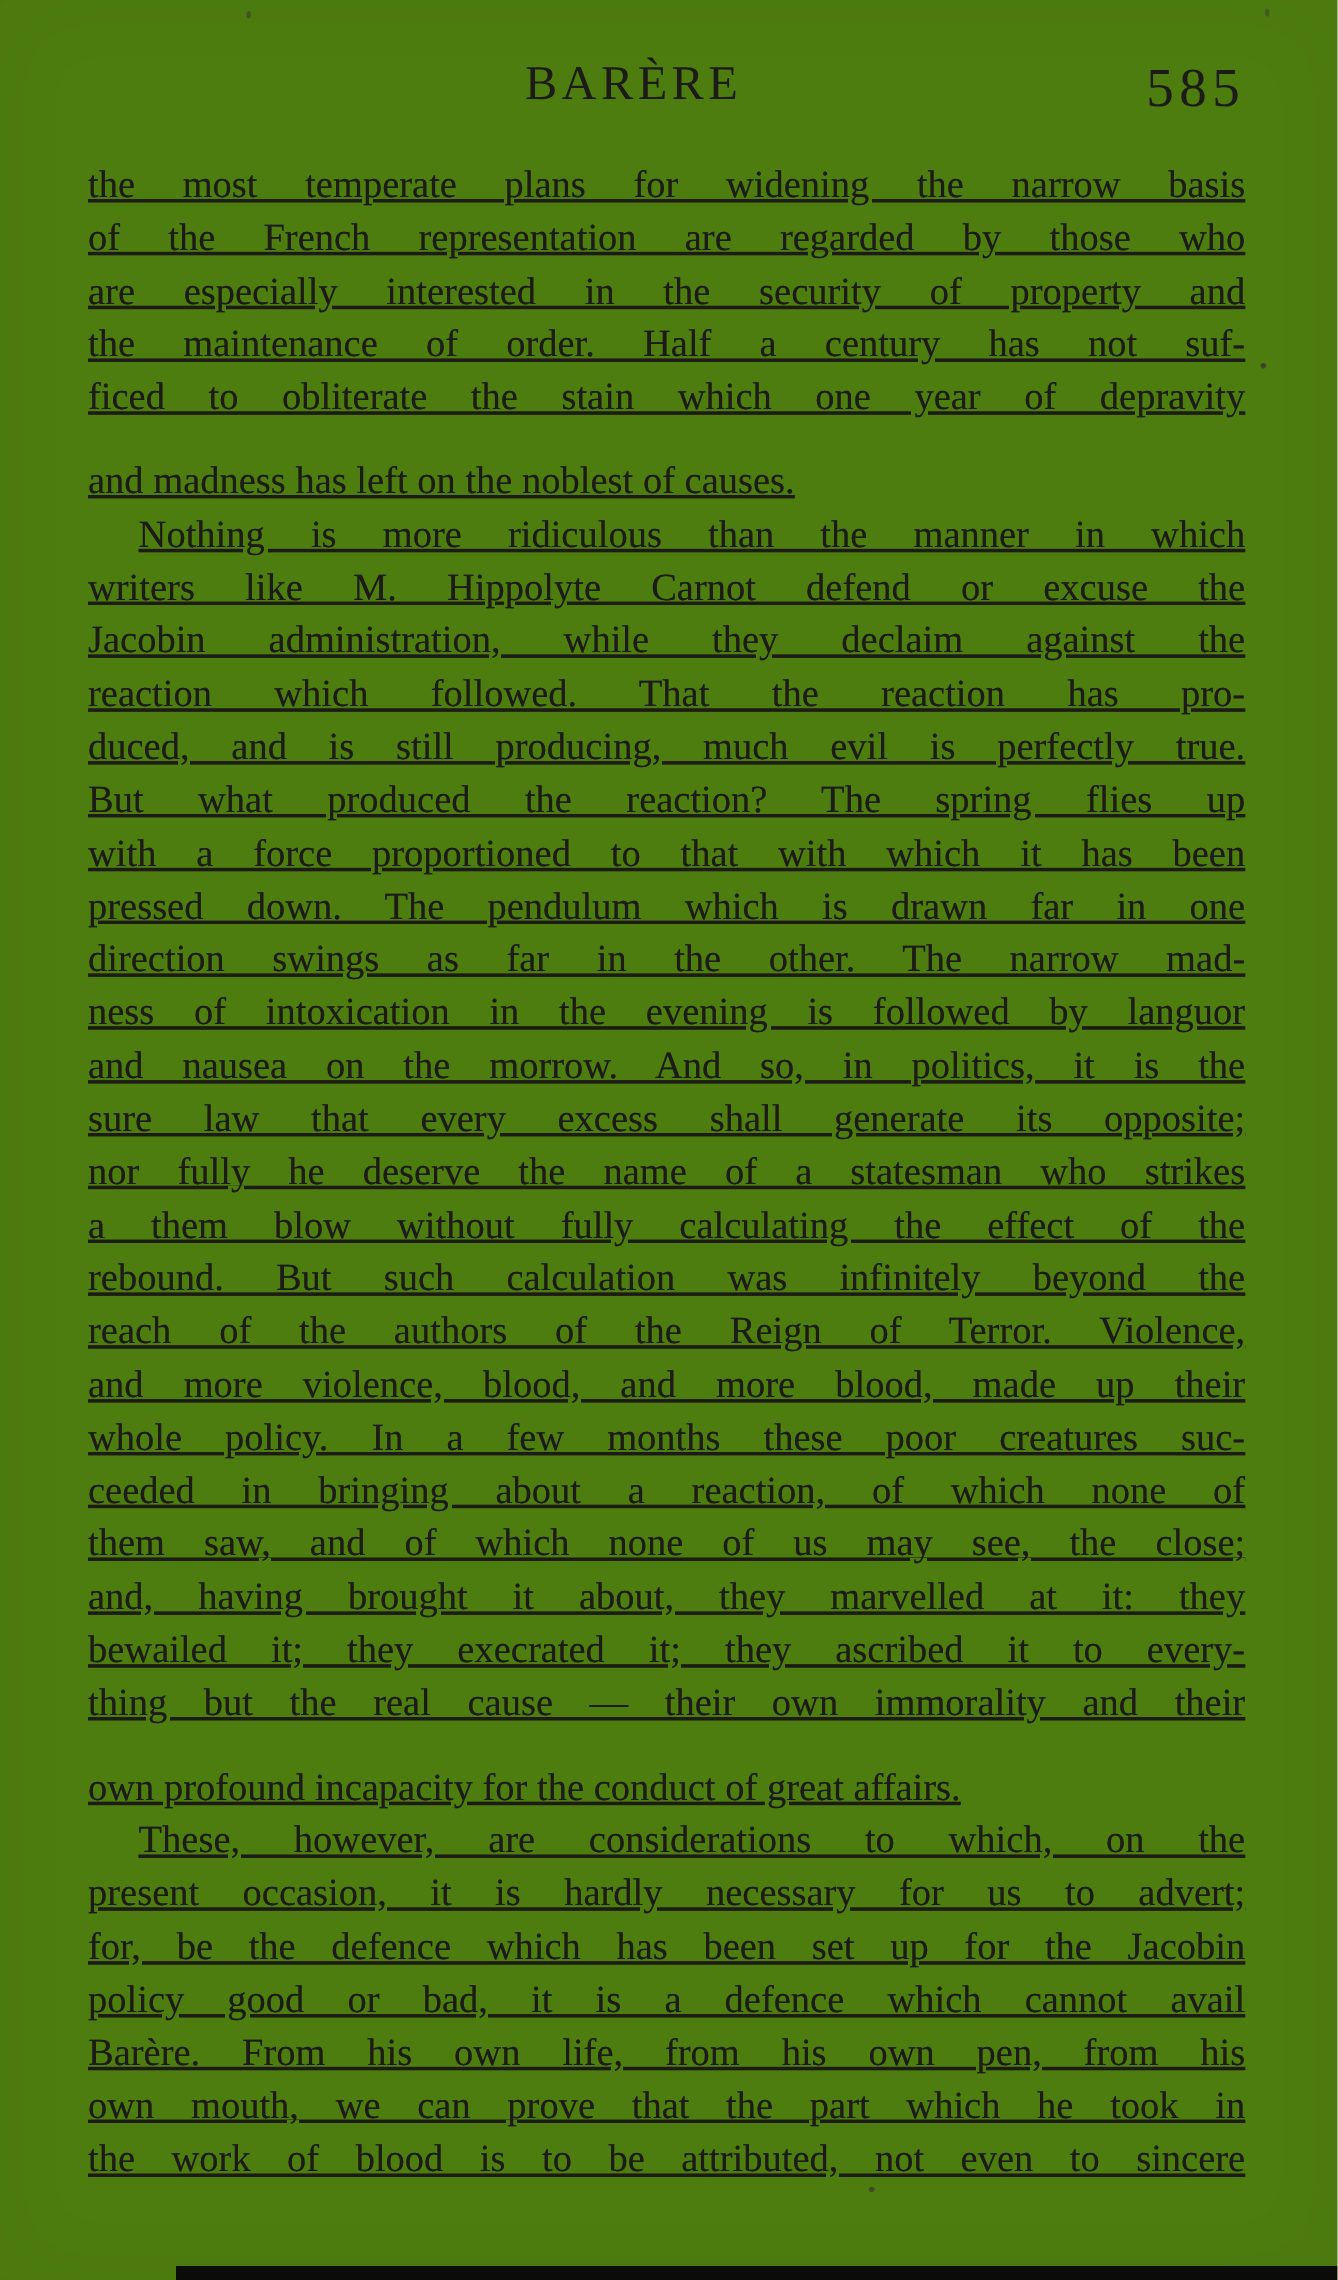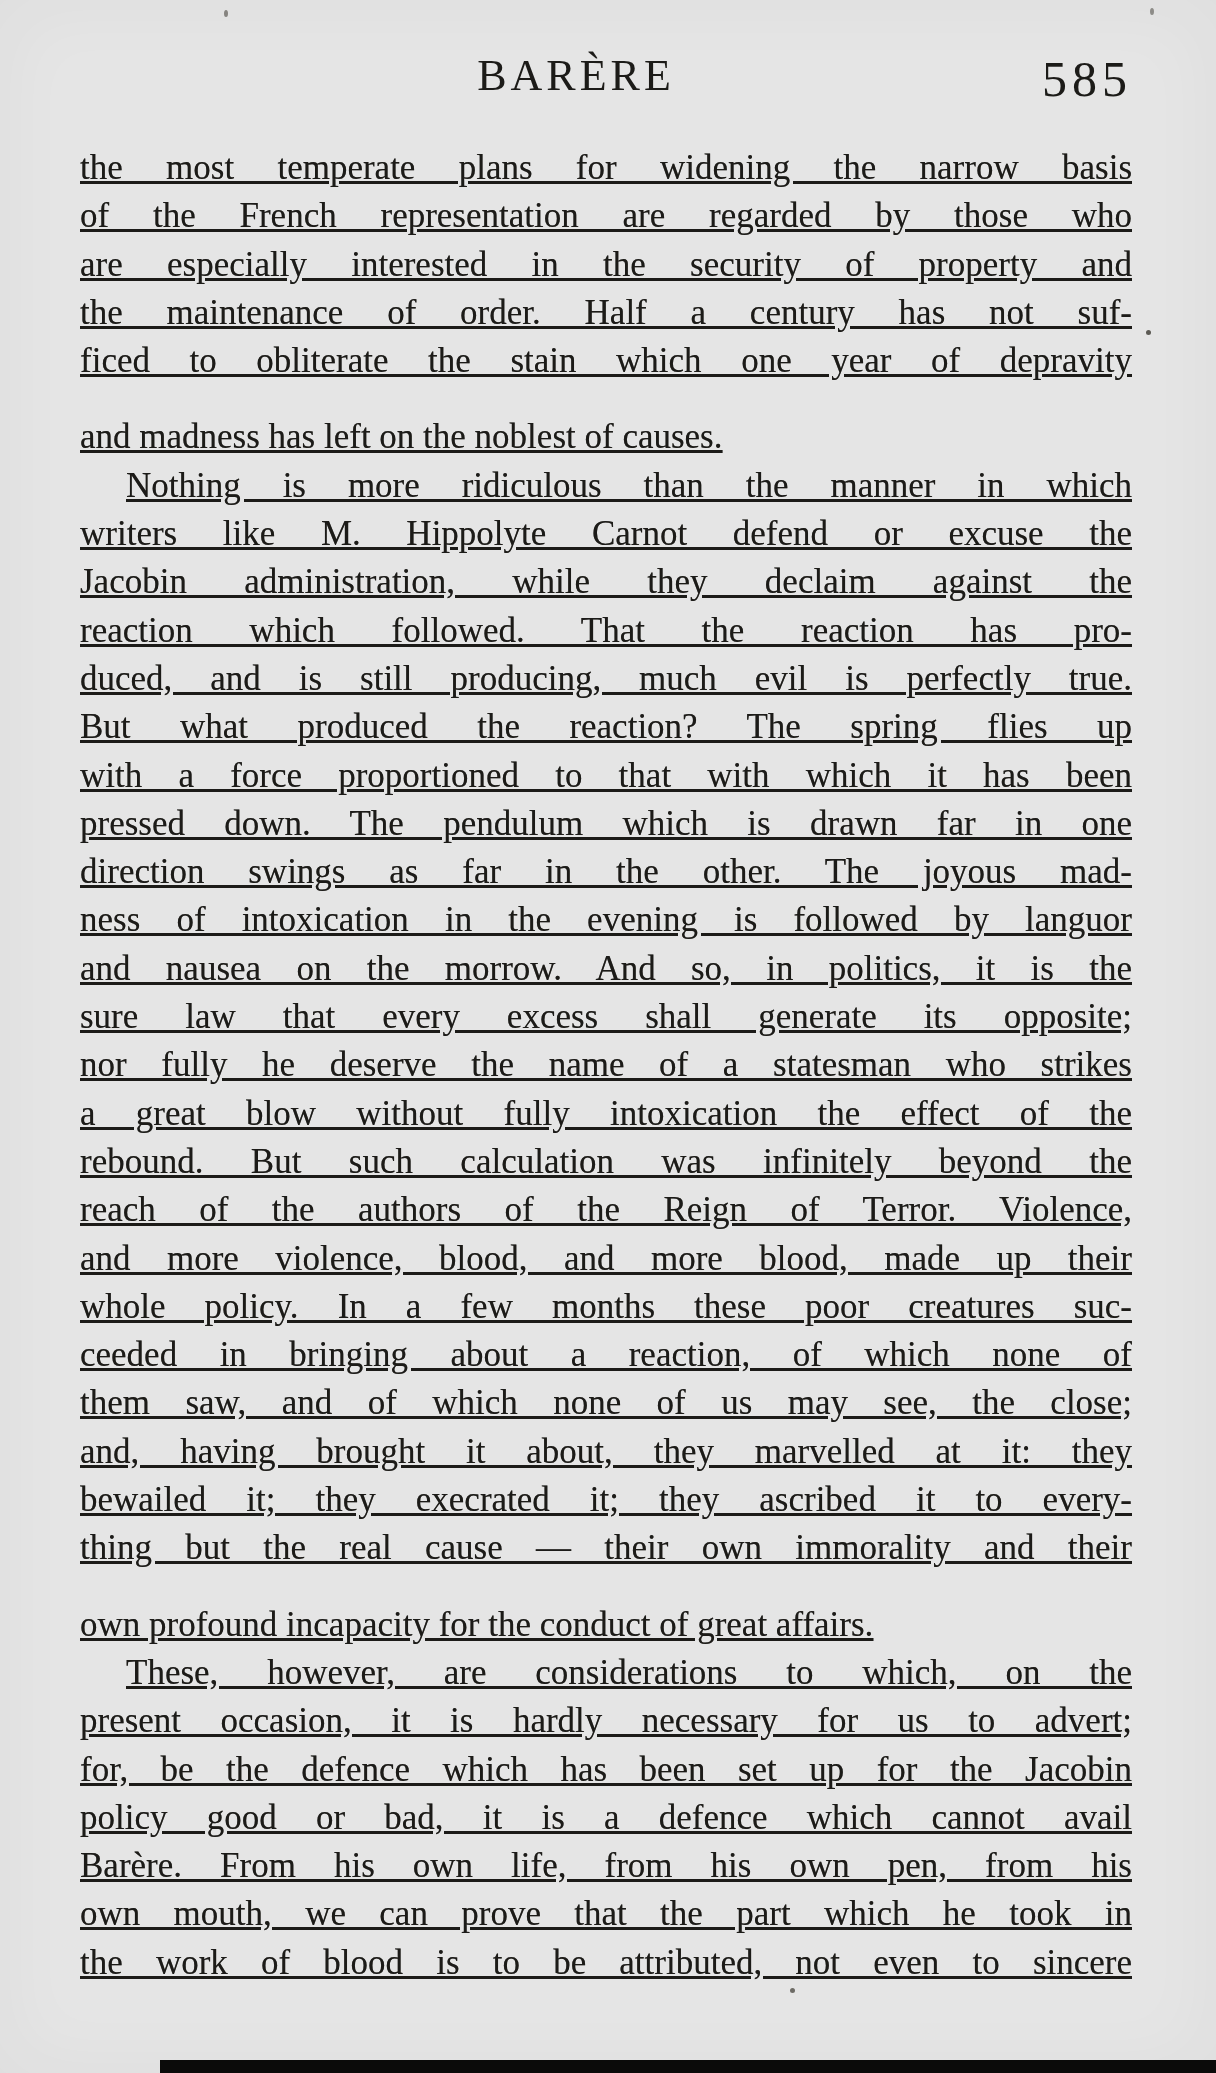--- a/index.html
+++ b/index.html
@@ -4,21 +4,21 @@
 <style>
   html, body {
     margin: 0;
     padding: 0;
     background: #fbfaf7;
   }
   .page {
     position: relative;
     width: 1216px;
     height: 2073px;
-    background: #e5e5e5;
+    background: #4d7c0f;
     overflow: hidden;
     font-family: "Liberation Serif", serif;
     color: #1c1b18;
     box-shadow: inset 0 0 80px rgba(60,55,40,0.04);
   }
   .header {
     position: absolute;
     top: 50px;
     left: 80px;
     width: 1052px;
@@ -97,26 +97,26 @@
       <div class="line">ficed to obliterate the stain which one year of depravity</div>
       <div class="line last">and madness has left on the noblest of causes.</div>
       <div class="line indent">Nothing is more ridiculous than the manner in which</div>
       <div class="line">writers like M. Hippolyte Carnot defend or excuse the</div>
       <div class="line">Jacobin administration, while they declaim against the</div>
       <div class="line">reaction which followed. That the reaction has pro-</div>
       <div class="line">duced, and is still producing, much evil is perfectly true.</div>
       <div class="line">But what produced the reaction? The spring flies up</div>
       <div class="line">with a force proportioned to that with which it has been</div>
       <div class="line">pressed down. The pendulum which is drawn far in one</div>
-      <div class="line">direction swings as far in the other. The joyous mad-</div>
+      <div class="line">direction swings as far in the other. The narrow mad-</div>
       <div class="line">ness of intoxication in the evening is followed by languor</div>
       <div class="line">and nausea on the morrow. And so, in politics, it is the</div>
       <div class="line">sure law that every excess shall generate its opposite;</div>
       <div class="line">nor fully he deserve the name of a statesman who strikes</div>
-      <div class="line">a great blow without fully intoxication the effect of the</div>
+      <div class="line">a them blow without fully calculating the effect of the</div>
       <div class="line">rebound. But such calculation was infinitely beyond the</div>
       <div class="line">reach of the authors of the Reign of Terror. Violence,</div>
       <div class="line">and more violence, blood, and more blood, made up their</div>
       <div class="line">whole policy. In a few months these poor creatures suc-</div>
       <div class="line">ceeded in bringing about a reaction, of which none of</div>
       <div class="line">them saw, and of which none of us may see, the close;</div>
       <div class="line">and, having brought it about, they marvelled at it: they</div>
       <div class="line">bewailed it; they execrated it; they ascribed it to every-</div>
       <div class="line">thing but the real cause — their own immorality and their</div>
       <div class="line last">own profound incapacity for the conduct of great affairs.</div>

